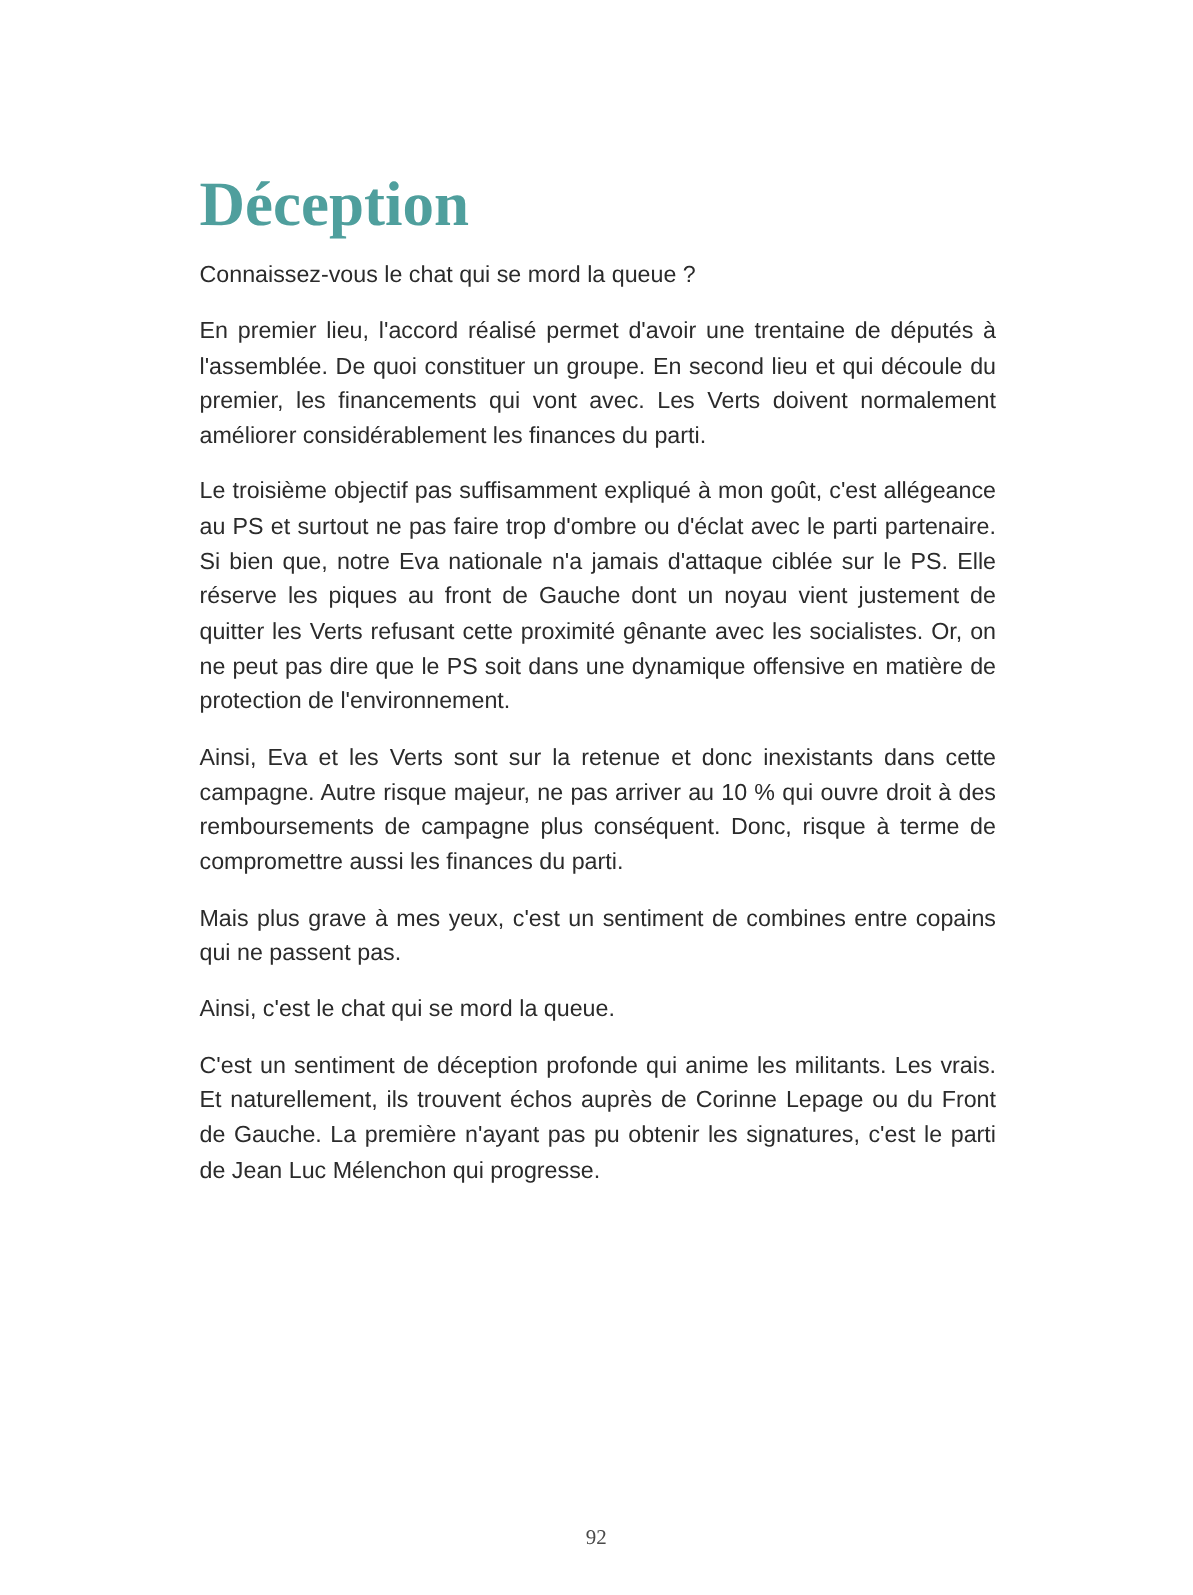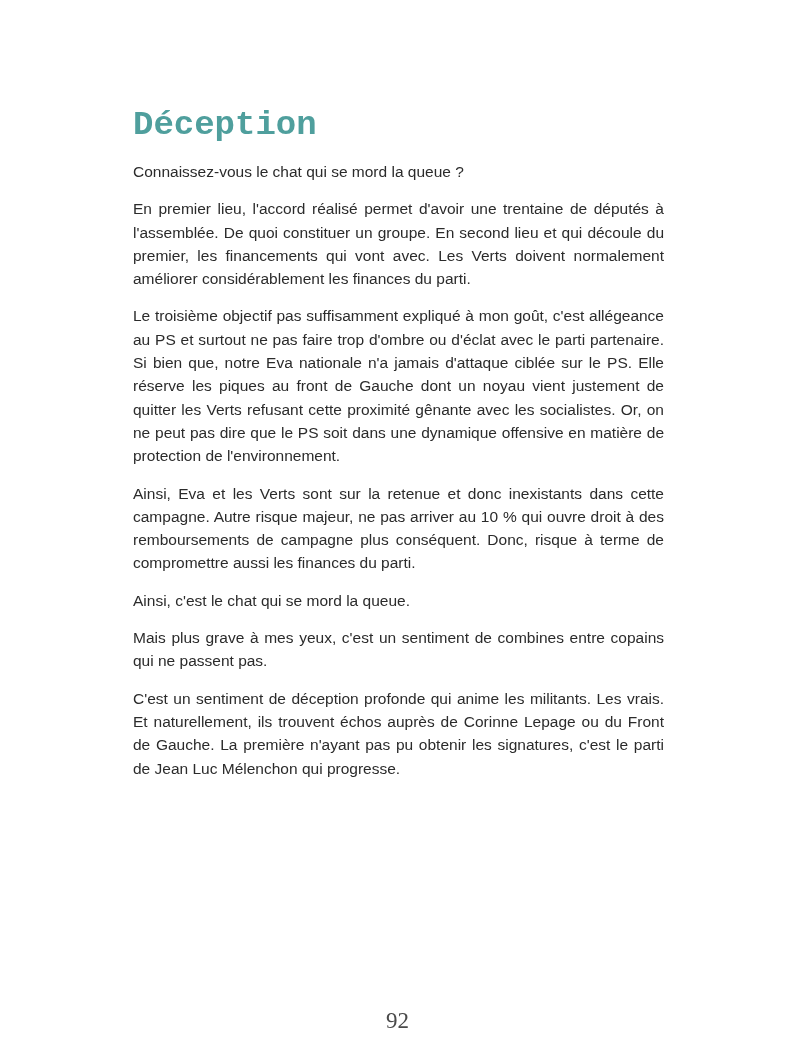--- a/index.html
+++ b/index.html
@@ -16,56 +16,56 @@
     background: #ffffff;
     overflow: hidden;
   }
   .content {
     position: absolute;
     left: 133px;
     top: 104px;
     width: 531px;
   }
   .title {
-    font-family: Liberation Mono, monospace;
+    font-family: Liberation Serif, serif;
     font-weight: bold;
-    font-size: 34px;
+    font-size: 42px;
     line-height: 42px;
     letter-spacing: 0px;
-    margin: 0 0 13px 0;
+    margin: 12px 0 13px 0;
   }
   .body-text p {
     font-family: "Liberation Sans", sans-serif;
     font-size: 15.5px;
     line-height: 23.3px;
     color: #2b2b2b;
     text-align: justify;
     margin: 14px 0 14px 0;
   }
   .page-number {
     position: absolute;
     left: 0;
     bottom: 29px;
     width: 100%;
     text-align: center;
     font-family: "Liberation Serif", serif;
-    font-size: 23px;
+    font-size: 14px;
     color: #4a4a4a;
   }
 </style>
 </head>
 <body>
 
 <div class="page">
   <div class="content">
     <h1 class="title" style="color: rgb(79, 159, 157);">Déception</h1>
     <div class="body-text">
         <p>Connaissez-vous le chat qui se mord la queue ?</p>
         <p>En premier lieu, l'accord réalisé permet d'avoir une trentaine de députés à l'assemblée. De quoi constituer un groupe. En second lieu et qui découle du premier, les financements qui vont avec. Les Verts doivent normalement améliorer considérablement les finances du parti.</p>
         <p>Le troisième objectif pas suffisamment expliqué à mon goût, c'est allégeance au PS et surtout ne pas faire trop d'ombre ou d'éclat avec le parti partenaire. Si bien que, notre Eva nationale n'a jamais d'attaque ciblée sur le PS. Elle réserve les piques au front de Gauche dont un noyau vient justement de quitter les Verts refusant cette proximité gênante avec les socialistes.  Or, on ne peut pas dire que le PS soit dans une dynamique offensive en matière de protection de l'environnement.</p>
         <p>Ainsi, Eva et les Verts sont sur la retenue et donc inexistants dans cette campagne. Autre risque majeur, ne pas arriver au 10 % qui ouvre droit à des remboursements de campagne plus conséquent. Donc, risque à terme de compromettre aussi les finances du parti.</p>
+        <p>Mais plus grave à mes yeux, c'est un sentiment de combines entre copains qui ne passent pas.</p>
         <p>Ainsi, c'est le chat qui se mord la queue.</p>
-        <p>Mais plus grave à mes yeux, c'est un sentiment de combines entre copains qui ne passent pas.</p>
         <p>C'est un sentiment de déception profonde qui anime les militants. Les vrais. Et naturellement, ils trouvent échos auprès de Corinne Lepage ou du Front de Gauche. La première n'ayant pas pu obtenir les signatures, c'est le parti de Jean Luc Mélenchon qui progresse.</p>
       </div>
   </div>
   <div class="page-number">92</div>
 </div>
 
 </body></html>

